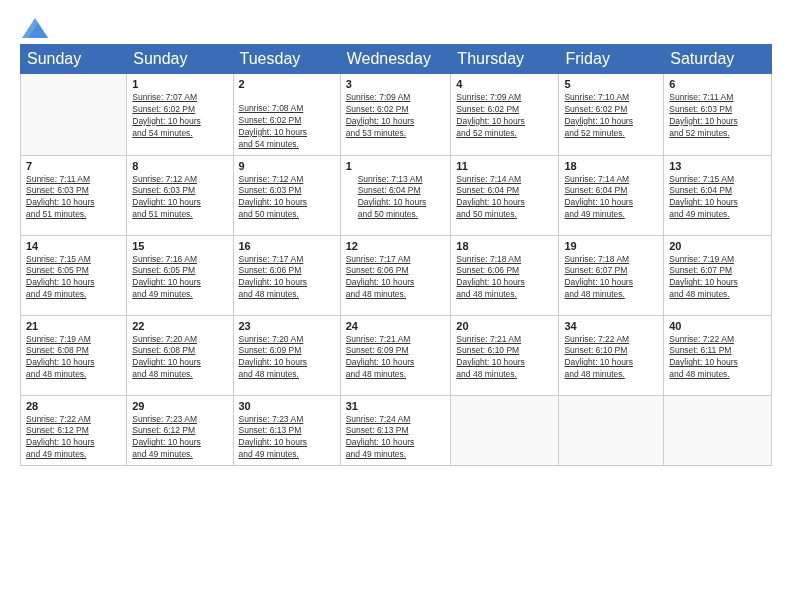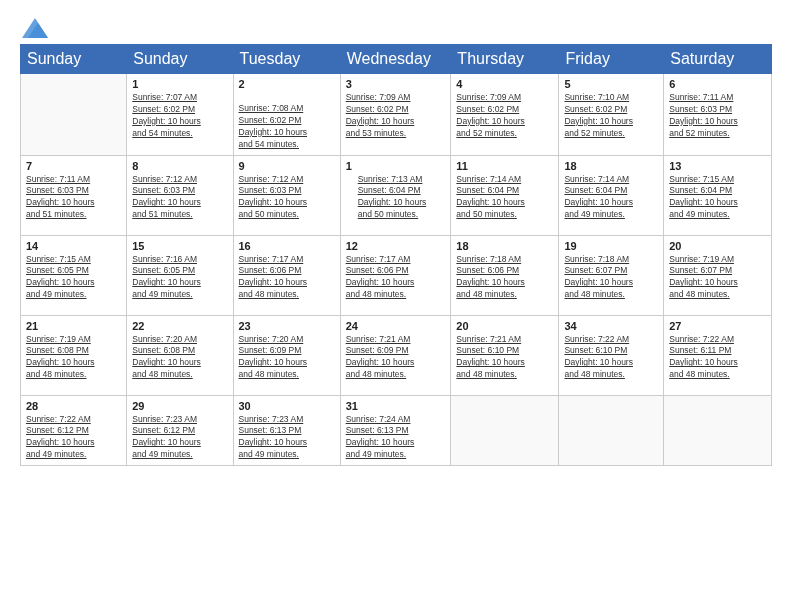--- a/index.html
+++ b/index.html
@@ -298,21 +298,21 @@
 and 48 minutes.</div>
           </td>
           <td>
             <span class="day-num">34</span>
             <div class="day-info" style="white-space: pre-line;">Sunrise: 7:22 AM
 Sunset: 6:10 PM
 Daylight: 10 hours
 and 48 minutes.</div>
           </td>
           <td>
-            <span class="day-num">27</span>
+            <span class="day-num">40</span>
             <div class="day-info" style="white-space: pre-line;">Sunrise: 7:22 AM
 Sunset: 6:11 PM
 Daylight: 10 hours
 and 48 minutes.</div>
           </td>
         </tr>
         <tr class="last-row">
           <td>
             <span class="day-num">28</span>
             <div class="day-info" style="white-space: pre-line;">Sunrise: 7:22 AM

